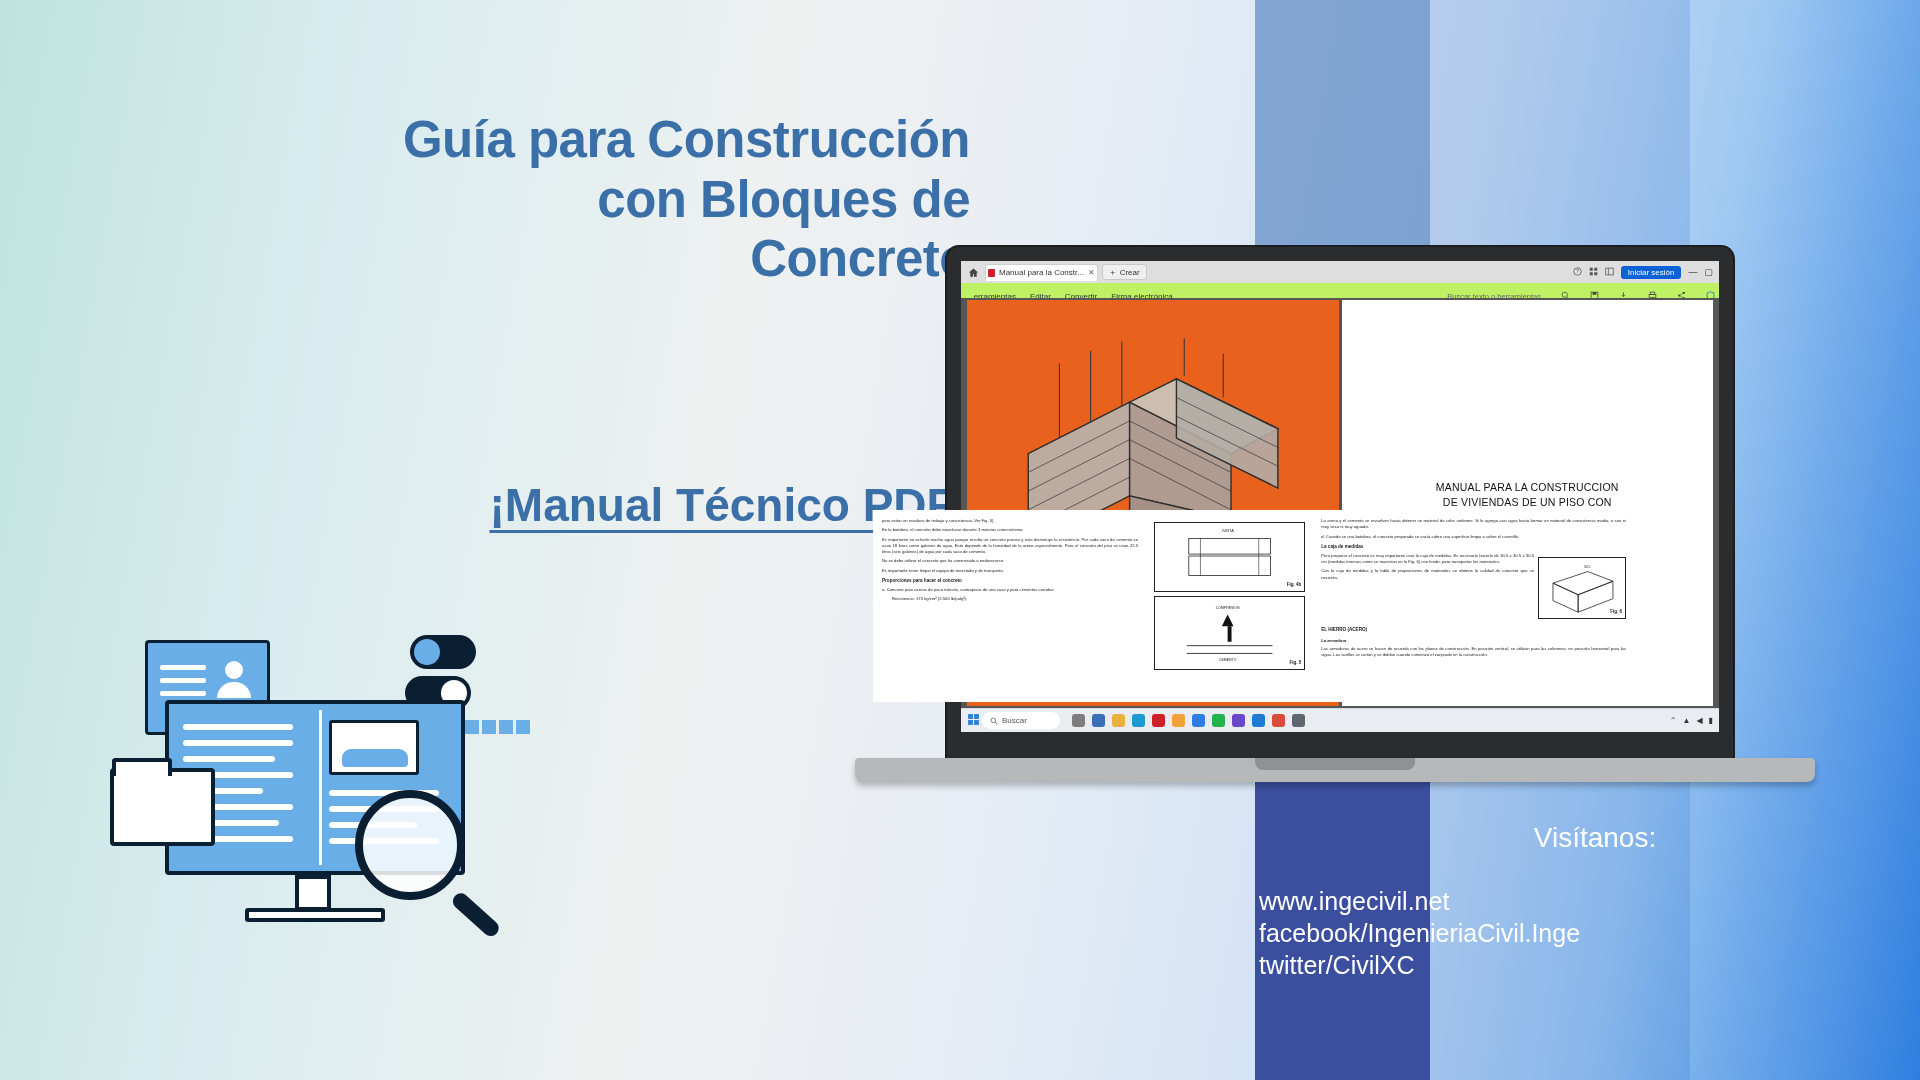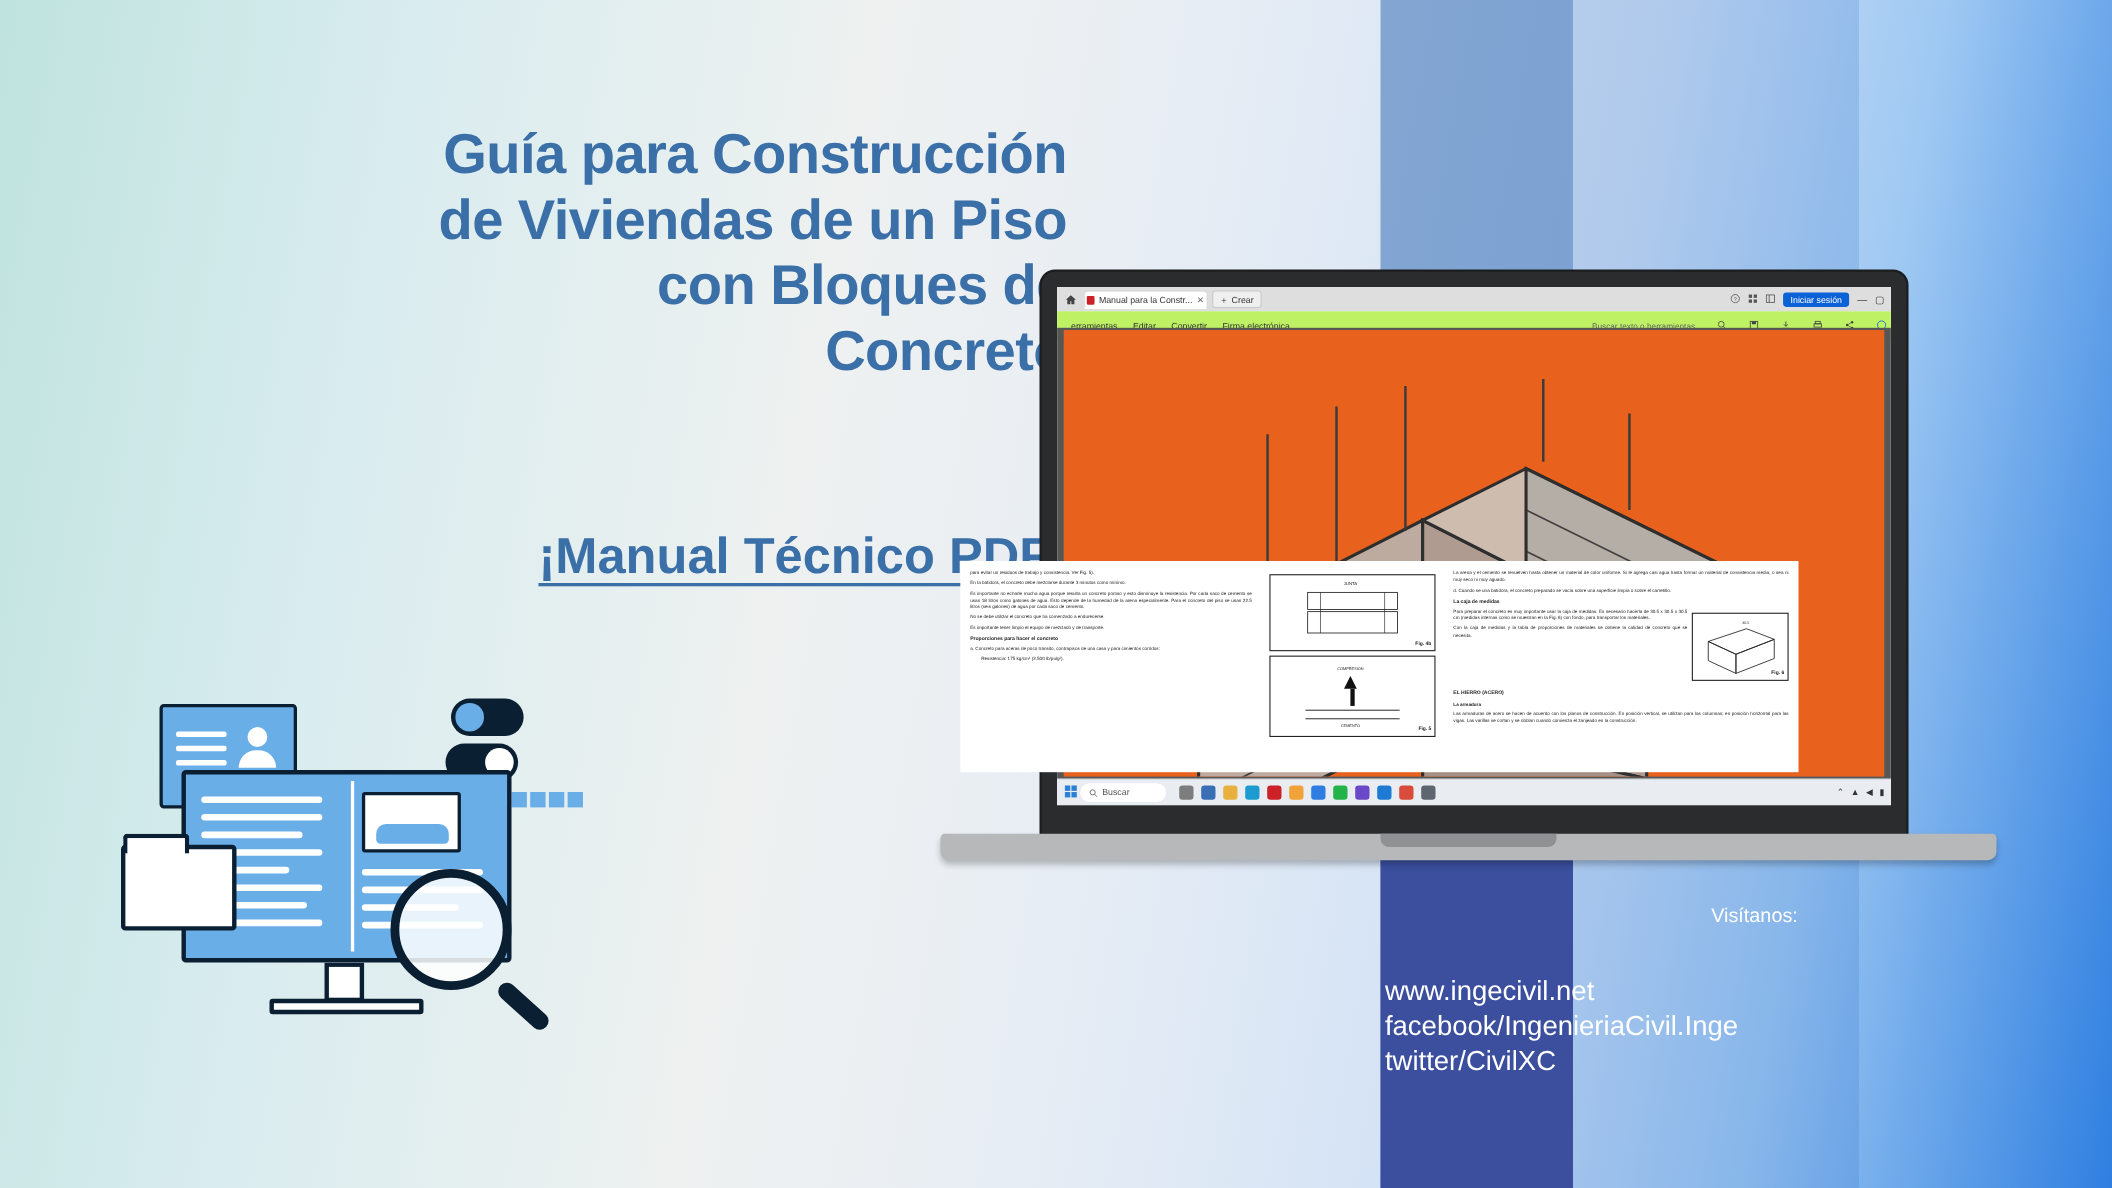--- a/index.html
+++ b/index.html
@@ -153,38 +153,37 @@
     display:flex; align-items:center; gap:4px; background:#fff; border-radius:11px;
     height:17px; padding:0 8px; font-size:8px; color:#555; width:78px;
   }
   .tb-icons { display:flex; align-items:center; gap:7px; margin-left:10px; }
   .tb-ic { width:13px; height:13px; border-radius:3px; }
   .tb-right { margin-left:auto; display:flex; align-items:center; gap:6px; font-size:8px; color:#333; }
 
   
   .visit-label {
     position:absolute; left:1380px; top:822px; width:430px; text-align:center;
-    color:#ffffff; font-size:18px;
+    color:#ffffff; font-size:28px;
   }
   .links {
     position:absolute; left:1255px; top:885px; width:560px;
     color:#ffffff; font-size:25px; line-height:1.28; padding-left:4px;
   }
   .links span { display:block; }
 </style>
 </head>
 <body>
 
 <div class="band band-1"></div>
 <div class="band band-2"></div>
 <div class="band-lower"></div>
 
 <div class="headline">
   <span class="ln">Guía para Construcción</span>
-  <span class="ln">de Viviendas de un Piso</span>
   <span class="ln">con Bloques de</span>
   <span class="ln">Concreto</span>
 </div>
 <div class="subhead">¡Manual Técnico PDF!</div>
 
 <div class="illus">
   <div class="ill-card">
     <div class="lines">
         <i></i>
         <i></i>
@@ -338,20 +337,27 @@
                   <path d="M85 57 L150 90 M85 69 L150 102 M85 81 L150 114"></path>
                   <path d="M115 42 L180 74 M115 54 L180 86"></path>
                 </g>
                 <g stroke="#3a3a3a" stroke-width="0.7" fill="none">
                   <path d="M40 68 L40 20 M60 58 L60 12 M80 48 L80 6 M120 28 L120 4 M145 42 L145 14"></path>
                   <path d="M35 26 L150 -12" opacity="0"></path>
                 </g>
               </svg>
             </div>
 
+            <div class="pdf-page cover-right">
+              <div class="cover-title">
+                <div>MANUAL PARA LA CONSTRUCCION</div>
+                <div>DE VIVIENDAS DE UN PISO CON</div>
+                <div>BLOQUES DE CONCRETO</div>
+              </div>
+            </div>
 
           </div>
         </div>
 
         <div class="app-taskbar">
           <span>
             <svg width="13" height="13" viewBox="0 0 24 24">
                 <g fill="#2b7fd4">
                   <rect x="2" y="2" width="9" height="9"></rect>
                   <rect x="13" y="2" width="9" height="9"></rect>

